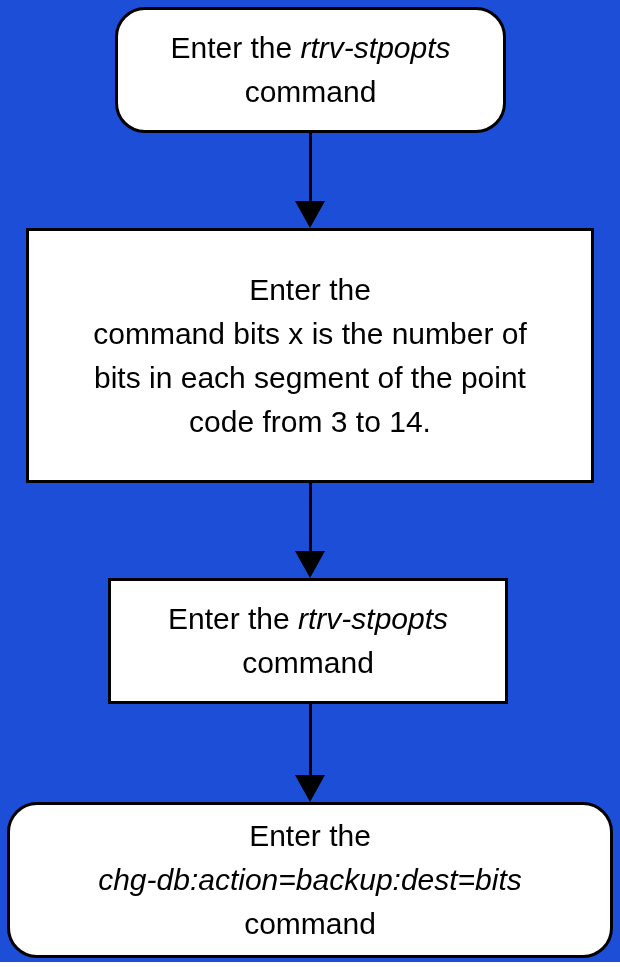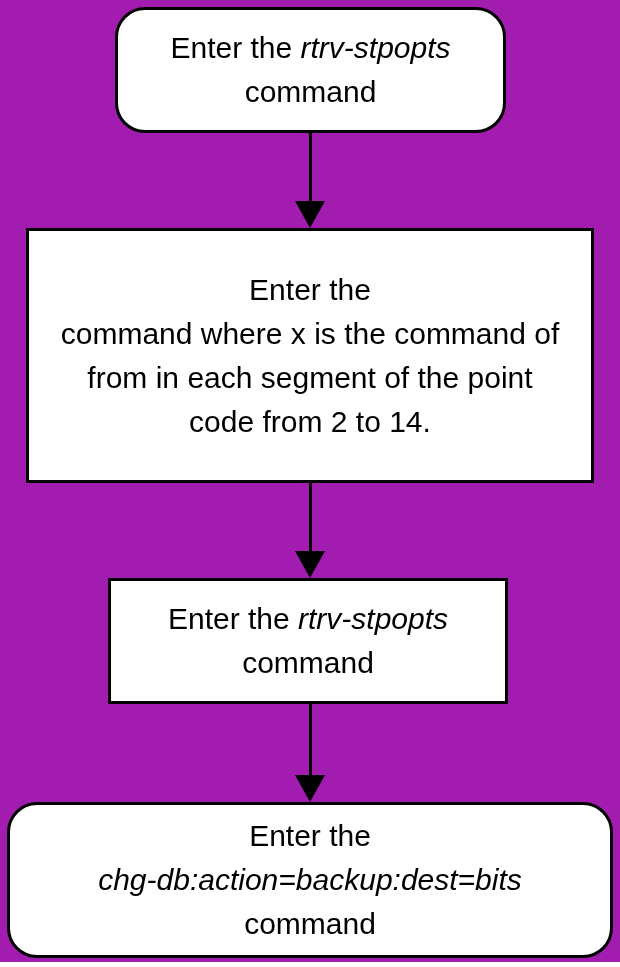--- a/index.html
+++ b/index.html
@@ -5,21 +5,21 @@
   * { margin: 0; padding: 0; box-sizing: border-box; }
   html, body { background: #ffffff; }
   body {
     font-family: "Liberation Sans", sans-serif;
     color: #000000;
   }
   .canvas {
     position: relative;
     width: 620px;
     height: 962px;
-    background: #a21caf;
+    background: #1d4ed8;
     overflow: hidden;
   }
   .node {
     position: absolute;
     border: 3px solid #000000;
     background: #ffffff;
     display: flex;
     align-items: center;
     justify-content: center;
     text-align: center;
@@ -62,23 +62,23 @@
   </div>
 
   <div class="arrow" style="left:295px; top:133px; height:95px;">
     <div class="shaft"></div>
     <div class="head"></div>
   </div>
 
   <div class="node" style="left:26px; top:228px; width:568px; height:255px;">
     <div>
       <div class="line"><span>Enter the</span></div>
-      <div class="line"><span>command where x is the command of</span></div>
-      <div class="line"><span>from in each segment of the point</span></div>
-      <div class="line"><span>code from 2 to 14.</span></div>
+      <div class="line"><span>command bits x is the number of</span></div>
+      <div class="line"><span>bits in each segment of the point</span></div>
+      <div class="line"><span>code from 3 to 14.</span></div>
     </div>
   </div>
 
   <div class="arrow" style="left:295px; top:483px; height:95px;">
     <div class="shaft"></div>
     <div class="head"></div>
   </div>
 
   <div class="node" style="left:108px; top:578px; width:400px; height:126px;">
     <div>

